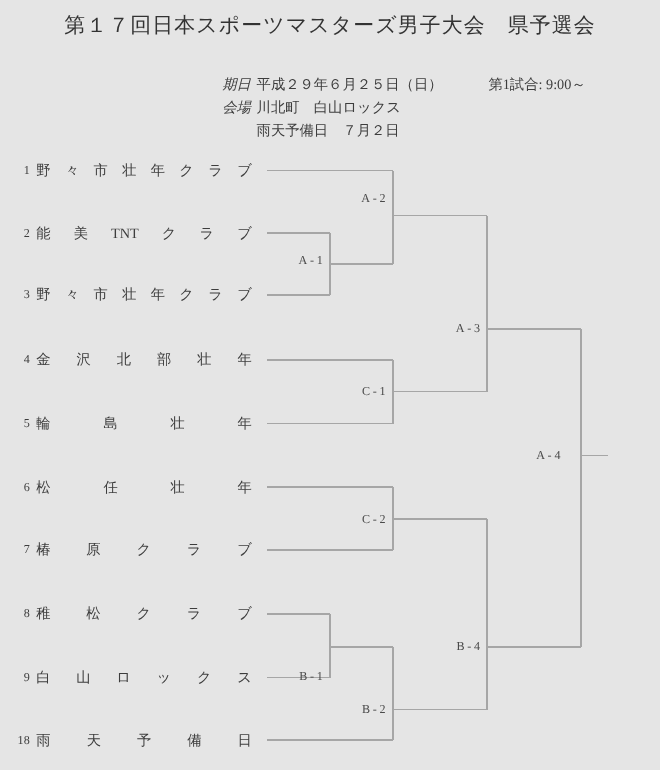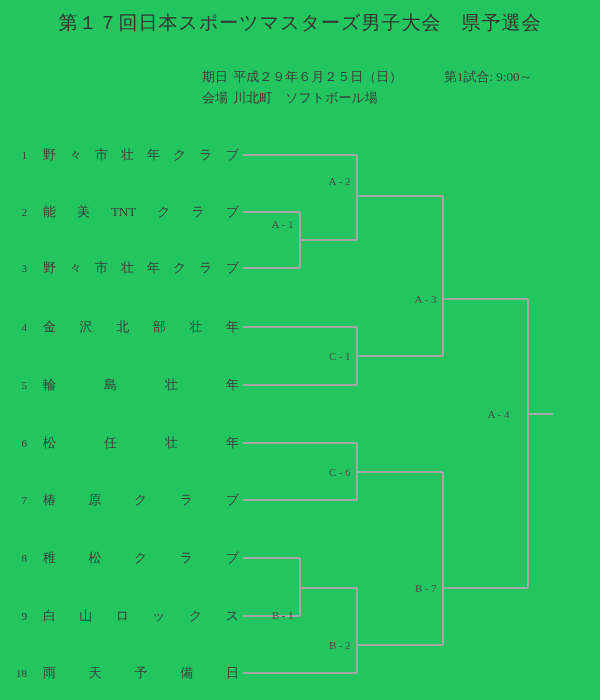--- a/index.html
+++ b/index.html
@@ -4,21 +4,21 @@
 <style>
   html, body {
     margin: 0;
     padding: 0;
     background: #ffffff;
   }
   .sheet {
     position: relative;
     width: 600px;
     height: 700px;
-    background: #22c55e;
+    background: #e5e5e5;
     font-family: "Liberation Serif", "DejaVu Serif", serif;
     color: #3d3d3d;
     overflow: hidden;
   }
   .page-title {
     position: absolute;
     top: 10px;
     left: 0;
     width: 600px;
     text-align: center;
@@ -32,20 +32,21 @@
     left: 202px;
     top: 66px;
     font-size: 13px;
     line-height: 21px;
     color: #3d3d3d;
   }
   .info-row { white-space: nowrap; }
   .info-label {
     display: inline-block;
     width: 28px;
+    font-style: italic;
   }
   .first-game {
     position: absolute;
     left: 444px;
     top: 66px;
     font-size: 13px;
     line-height: 21px;
     color: #3d3d3d;
     white-space: nowrap;
     text-align: right;
@@ -66,21 +67,21 @@
   .team-number {
     display: inline-block;
     width: 13px;
     text-align: right;
     font-size: 11px;
     color: #3d3d3d;
     flex: 0 0 13px;
   }
   .team-name {
     display: inline-block;
-    margin-left: 16px;
+    margin-left: 6px;
     width: 196px;
     font-size: 13px;
     color: #3d3d3d;
     text-align: justify;
     text-align-last: justify;
     white-space: nowrap;
     flex: 0 0 196px;
   }
   .match-label {
     position: absolute;
@@ -98,21 +99,25 @@
 
   <div class="page-title">第１７回日本スポーツマスターズ男子大会　県予選会</div>
 
   <div class="info-block">
     <div class="info-row">
       <span class="info-label">期日</span>
       <span>平成２９年６月２５日（日）</span>
     </div>
     <div class="info-row">
       <span class="info-label">会場</span>
-      <span>川北町　ソフトボール場</span>
+      <span>川北町　白山ロックス</span>
+    </div>
+    <div class="info-row">
+      <span class="info-label"></span>
+      <span>雨天予備日　７月２日</span>
     </div>
   </div>
 
   <div class="first-game">第1試合: 9:00～</div>
 
   <svg class="bracket-lines" width="600" height="700" viewBox="0 0 600 700" stroke="#a6a6a6" stroke-width="1.5" shape-rendering="crispEdges">
 
     <line x1="243" y1="155" x2="357" y2="155"></line>
     <line x1="243" y1="212" x2="300" y2="212"></line>
     <line x1="243" y1="268" x2="300" y2="268"></line>
@@ -179,23 +184,23 @@
   </div>
   <div class="team-row" style="top:606px">
     <span class="team-number">9</span>
     <span class="team-name">白山ロックス</span>
   </div>
   <div class="team-row" style="top:663px">
     <span class="team-number">18</span>
     <span class="team-name">雨天予備日</span>
   </div>
 
-  <span class="match-label" style="right:304px; top:224px">A-1</span>
+  <span class="match-label" style="right:304px; top:237px">A-1</span>
   <span class="match-label" style="right:247px; top:181px">A-2</span>
   <span class="match-label" style="right:161px; top:299px">A-3</span>
   <span class="match-label" style="right:88px;  top:414px">A-4</span>
   <span class="match-label" style="right:304px; top:615px">B-1</span>
   <span class="match-label" style="right:247px; top:645px">B-2</span>
-  <span class="match-label" style="right:161px; top:588px">B-7</span>
+  <span class="match-label" style="right:161px; top:588px">B-4</span>
   <span class="match-label" style="right:247px; top:356px">C-1</span>
-  <span class="match-label" style="right:247px; top:472px">C-6</span>
+  <span class="match-label" style="right:247px; top:472px">C-2</span>
 
 </div>
 
 </body></html>

